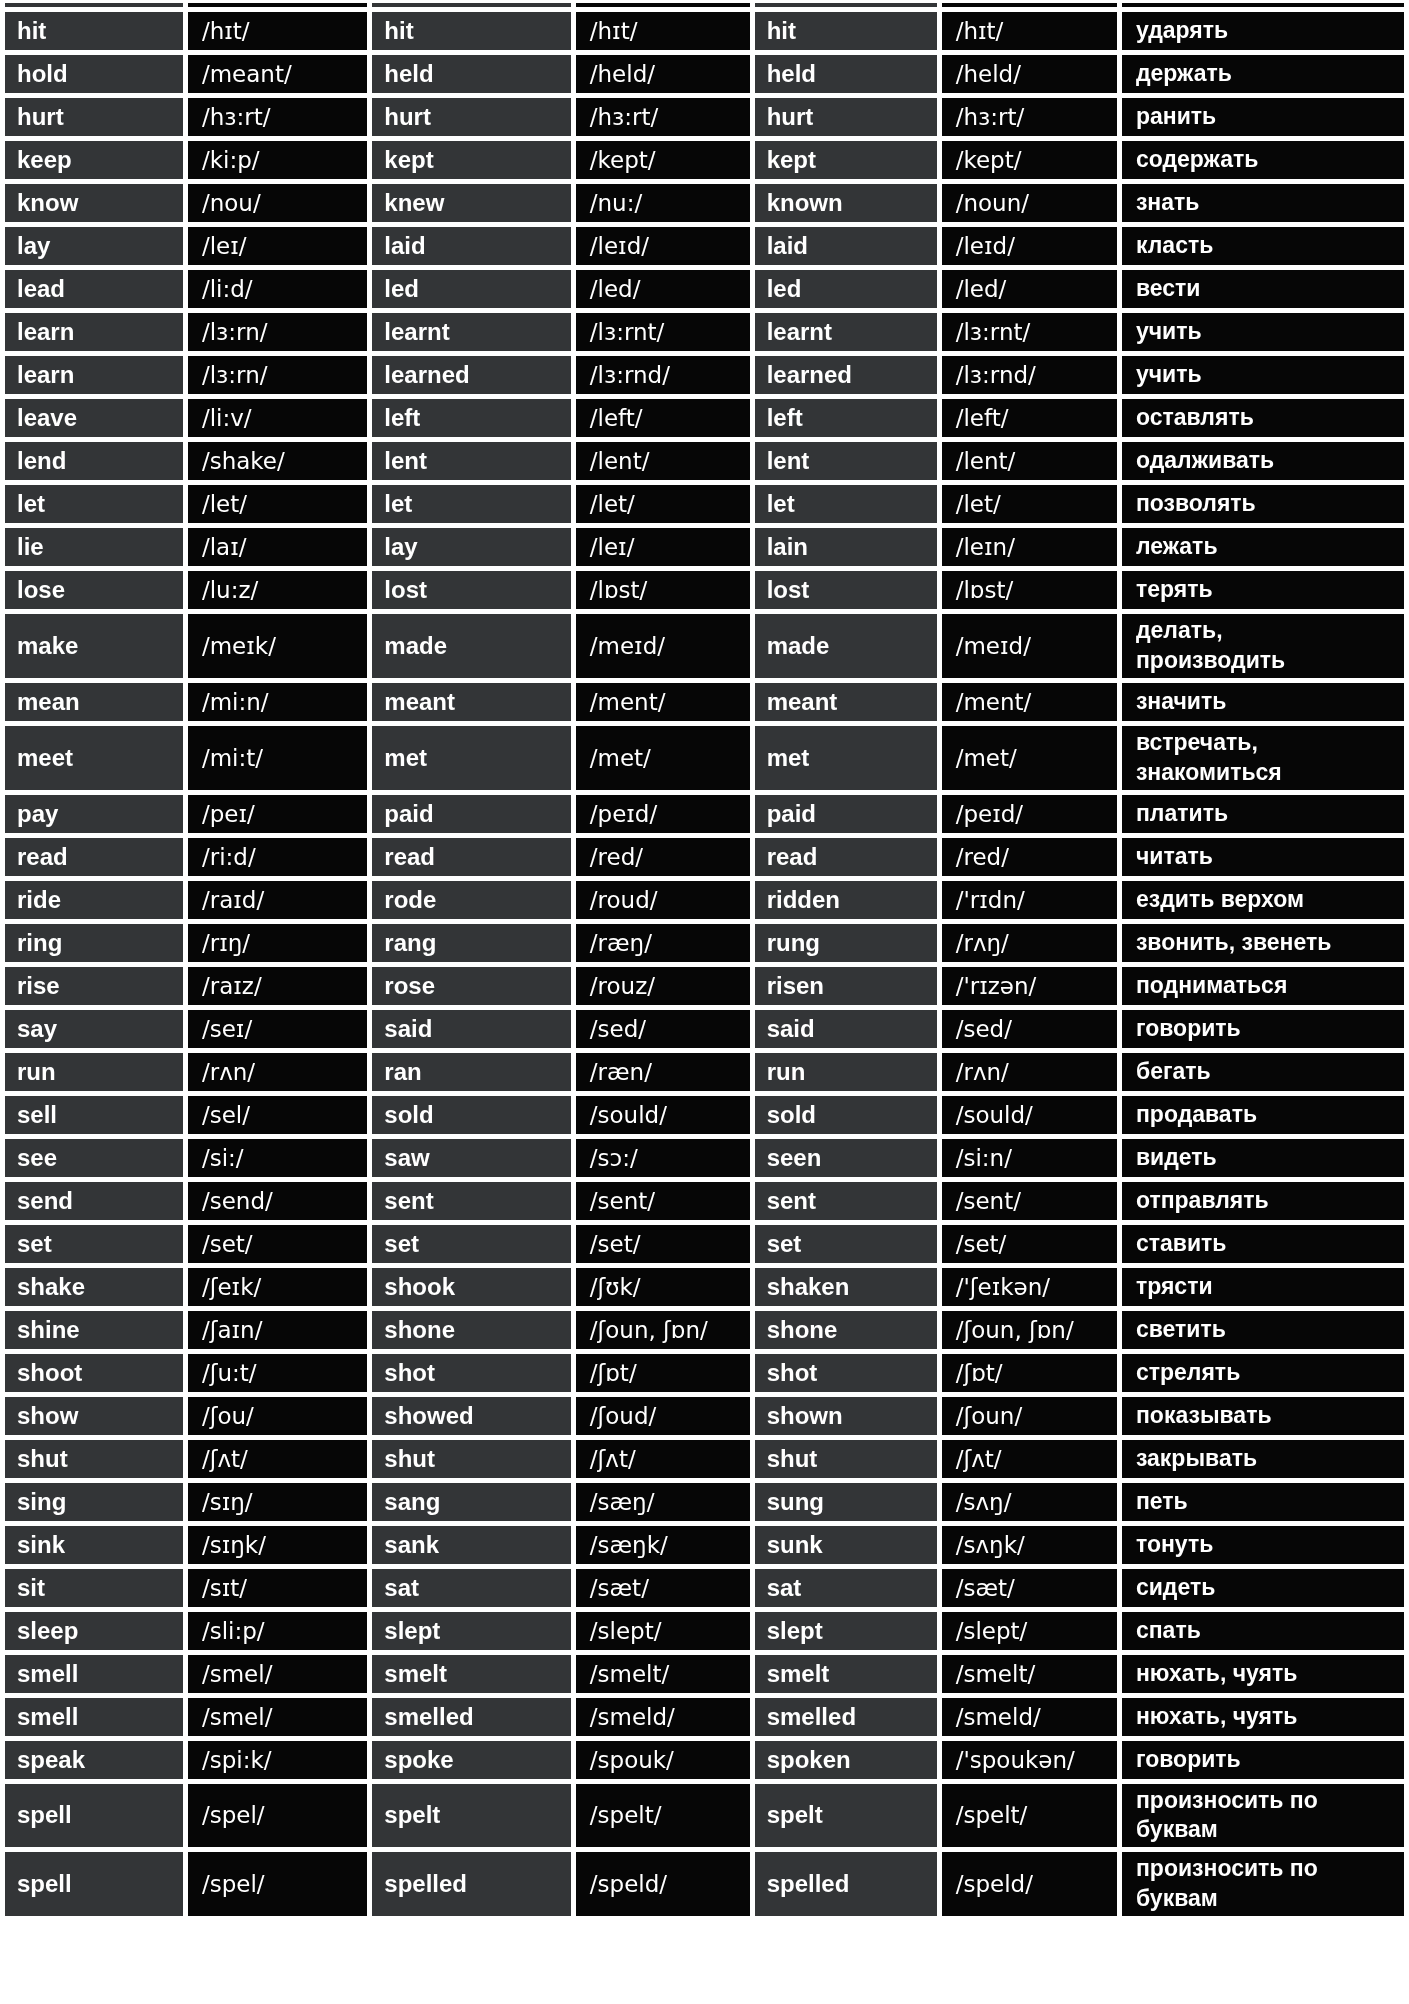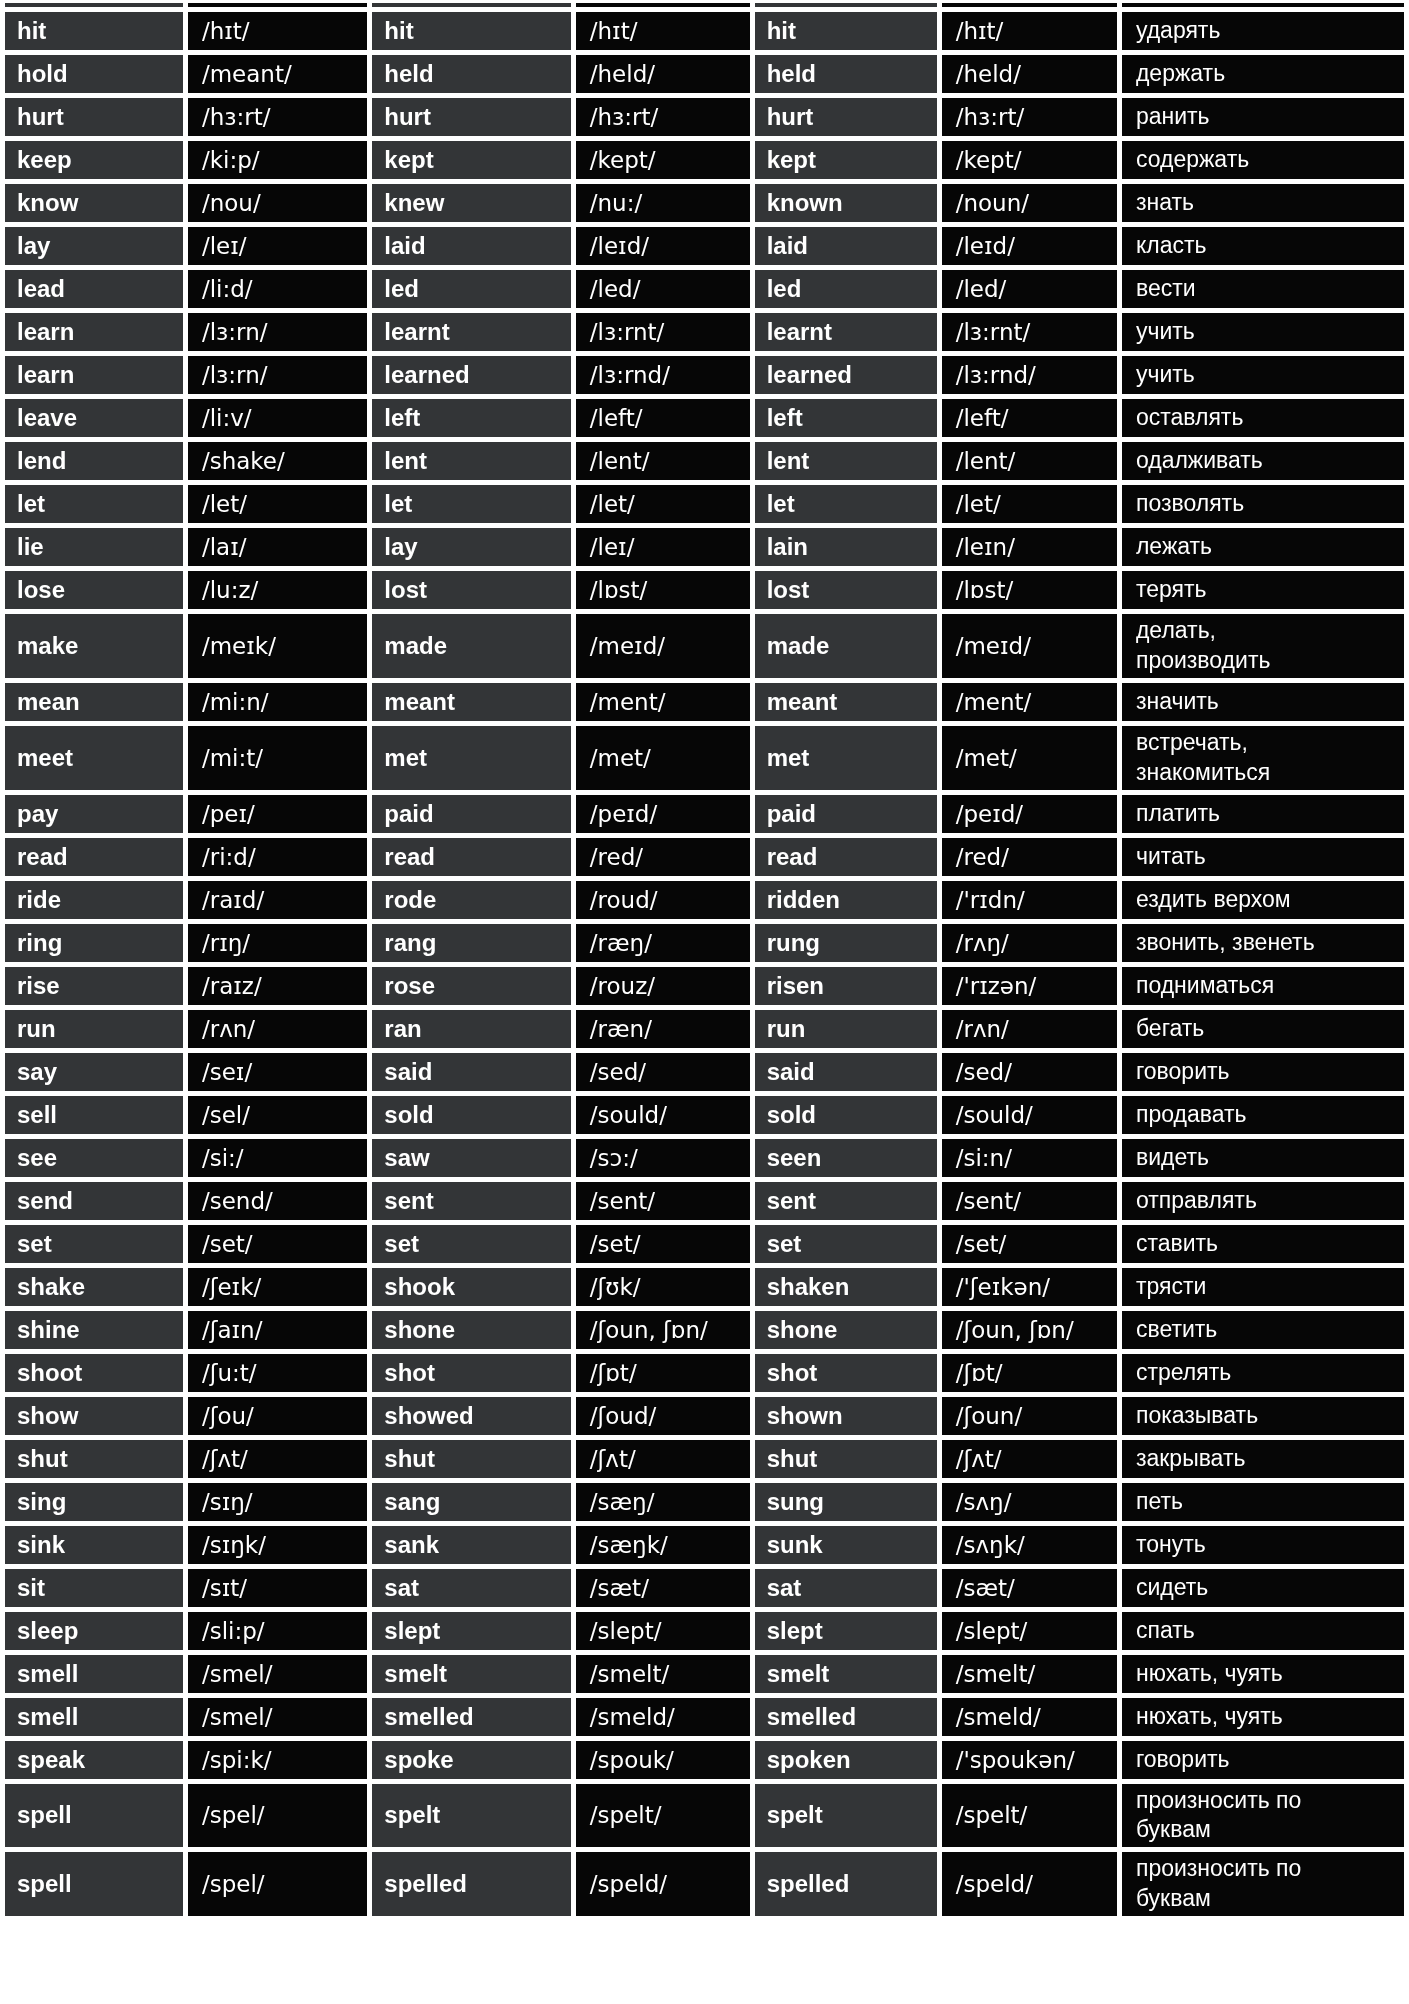--- a/index.html
+++ b/index.html
@@ -38,21 +38,21 @@
     background: #060606;
     font-family: "DejaVu Sans", sans-serif;
     font-weight: normal;
     font-size: 23px;
     padding: 1px 6px 1px 14px;
     white-space: nowrap;
   }
   td.c-trans {
     background: #060606;
     font-family: "Liberation Sans", sans-serif;
-    font-weight: normal;
+    font-weight: bold;
     font-size: 23px;
     padding: 2px 6px 2px 14px;
     white-space: pre-line;
     line-height: 1.3;
   }
   tr.sliver td { height: 4px; padding: 0; }
 </style>
 </head>
 <body>
 
@@ -270,36 +270,36 @@
       <tr>
         <td class="c-verb">rise</td>
         <td class="c-ipa">/raɪz/</td>
         <td class="c-verb">rose</td>
         <td class="c-ipa">/rouz/</td>
         <td class="c-verb">risen</td>
         <td class="c-ipa">/'rɪzən/</td>
         <td class="c-trans">подниматься</td>
       </tr>
       <tr>
+        <td class="c-verb">say</td>
+        <td class="c-ipa">/seɪ/</td>
+        <td class="c-verb">said</td>
+        <td class="c-ipa">/sed/</td>
+        <td class="c-verb">said</td>
+        <td class="c-ipa">/sed/</td>
+        <td class="c-trans">говорить</td>
+      </tr>
+      <tr>
         <td class="c-verb">run</td>
         <td class="c-ipa">/rʌn/</td>
         <td class="c-verb">ran</td>
         <td class="c-ipa">/ræn/</td>
         <td class="c-verb">run</td>
         <td class="c-ipa">/rʌn/</td>
         <td class="c-trans">бегать</td>
-      </tr>
-      <tr>
-        <td class="c-verb">say</td>
-        <td class="c-ipa">/seɪ/</td>
-        <td class="c-verb">said</td>
-        <td class="c-ipa">/sed/</td>
-        <td class="c-verb">said</td>
-        <td class="c-ipa">/sed/</td>
-        <td class="c-trans">говорить</td>
       </tr>
       <tr>
         <td class="c-verb">sell</td>
         <td class="c-ipa">/sel/</td>
         <td class="c-verb">sold</td>
         <td class="c-ipa">/sould/</td>
         <td class="c-verb">sold</td>
         <td class="c-ipa">/sould/</td>
         <td class="c-trans">продавать</td>
       </tr>

